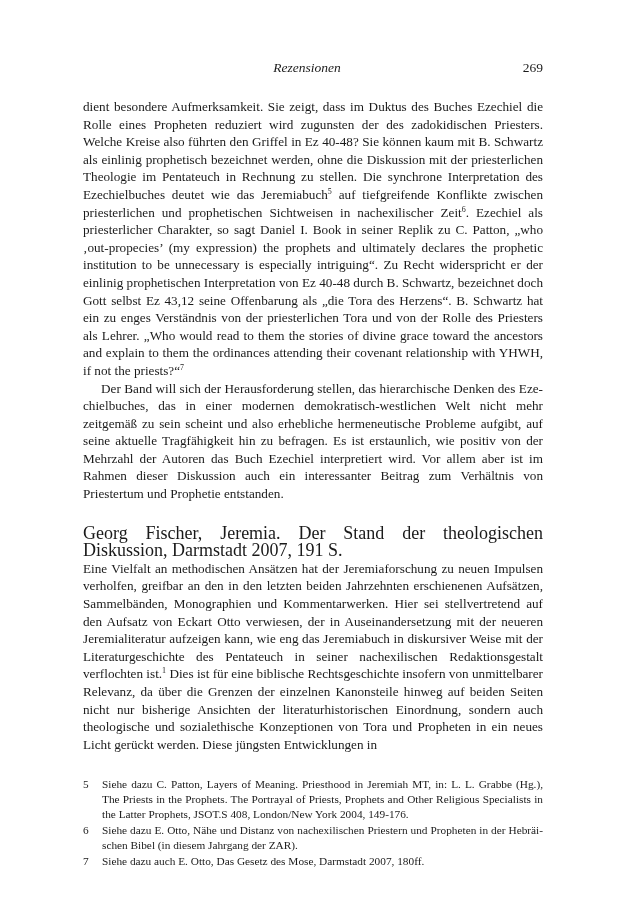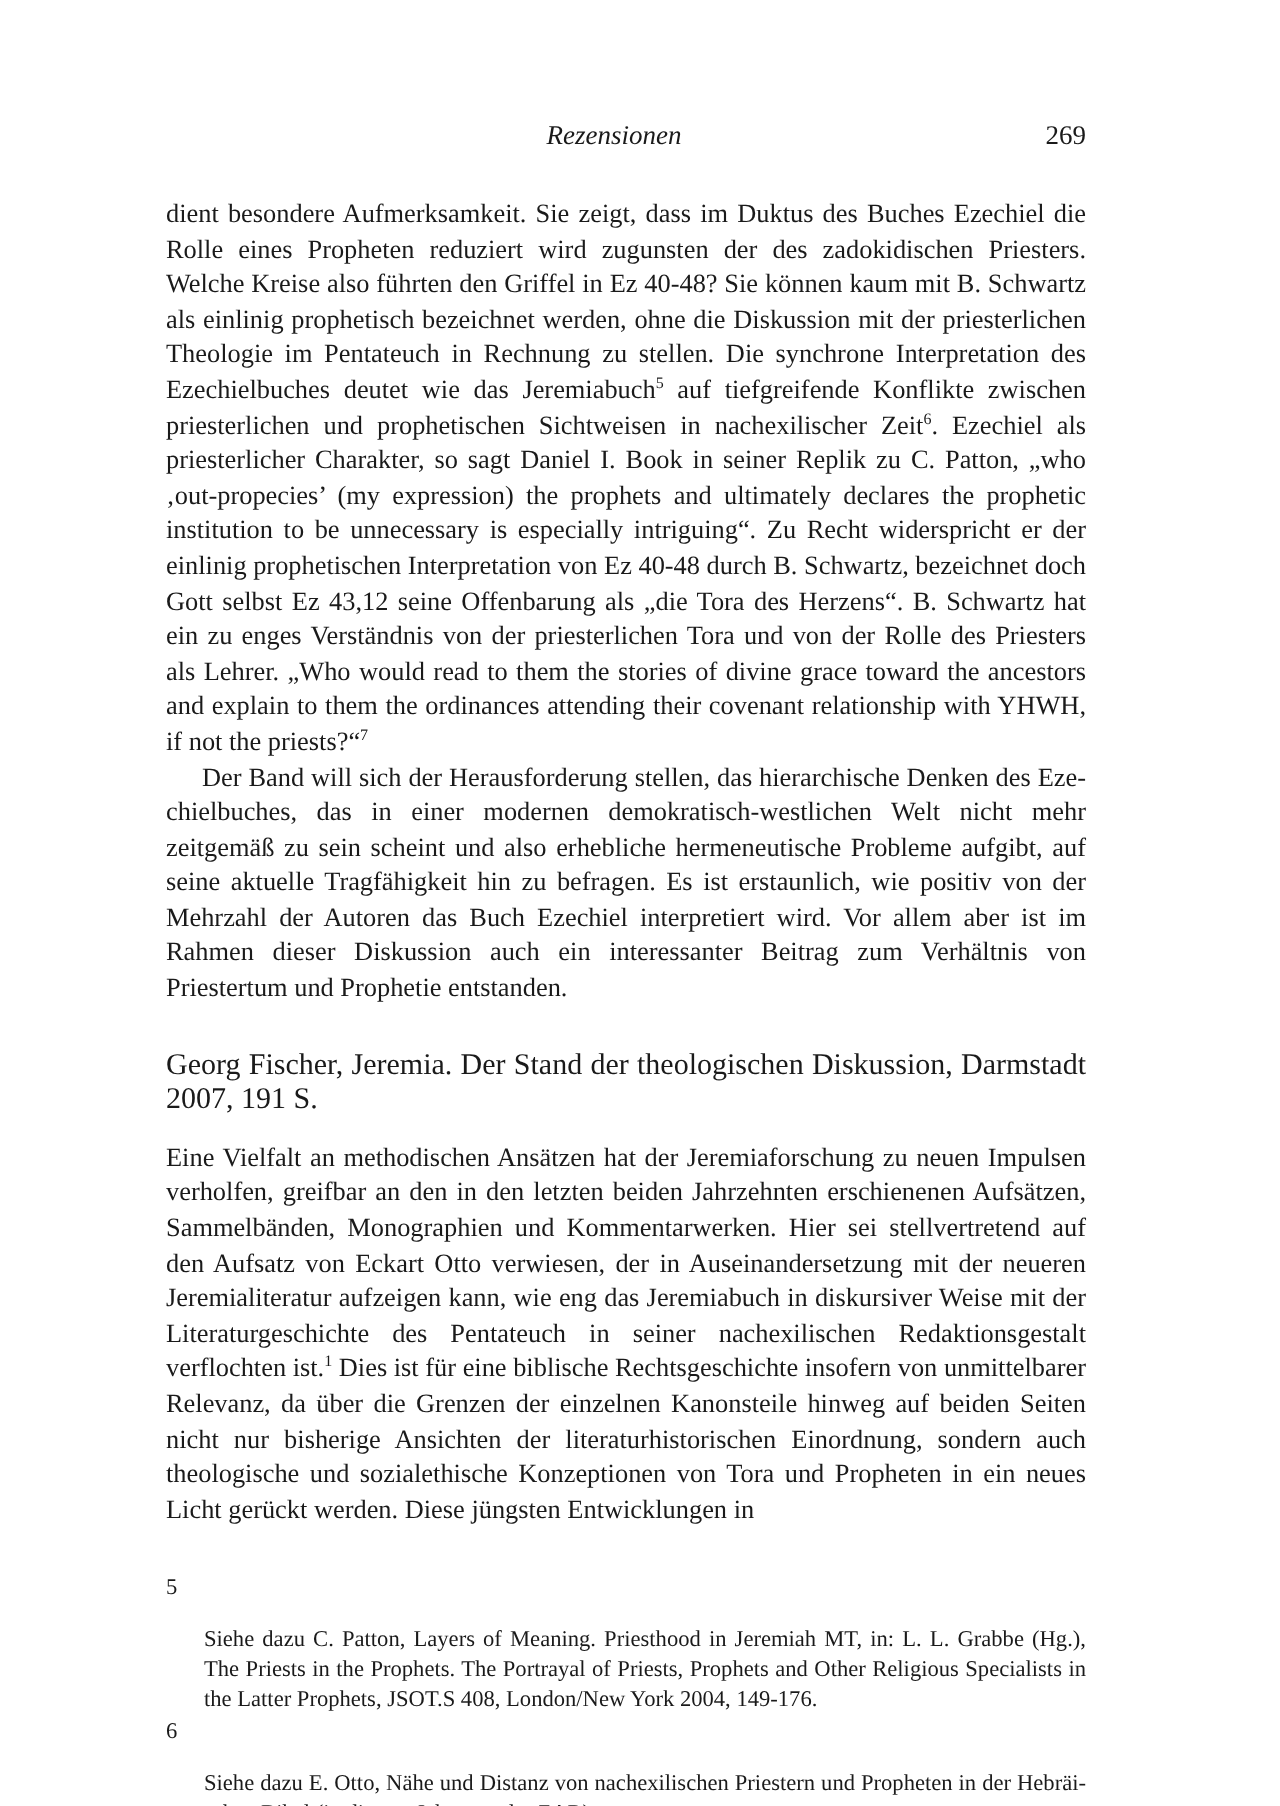--- a/index.html
+++ b/index.html
@@ -7,26 +7,26 @@
          font-family: "Liberation Serif", serif; color: #1a1a1a; }
   .page { position: absolute; left: 83px; top: 60px; width: 460px; }
   .running-head { position: relative; height: 22px; font-size: 13.5px; }
   .running-head .title { position: absolute; left: 0; right: 12px; text-align: center; font-style: italic; }
   .running-head .pageno { position: absolute; right: 0; top: 0; }
   .body { margin-top: 16px; font-size: 13.2px; line-height: 17.6px; text-align: justify; hyphens: manual; }
   .body p { margin: 0; }
   .body p.indent { text-indent: 18px; }
   sup { font-size: 8px; line-height: 0; vertical-align: 5px; }
   .signature { text-align: right; font-style: italic; margin-top: 10px; font-size: 13.2px; line-height: 17.6px; }
-  .review-title { margin-top: 22px; font-size: 15px; line-height: 17.6px; }
-  .review-body { margin-top: 10px; }
+  .review-title { margin-top: 22px; font-size: 18px; line-height: 17.6px; }
+  .review-body { }
   .footnotes { margin-top: 24px; font-size: 11.3px; line-height: 15px; text-align: justify; }
   .fn { display: flex; margin-bottom: 1px; }
   .fn .num { width: 19px; flex: 0 0 19px; }
-  .fn .txt { flex: 1; margin-top: 26px; }
+  .fn .txt { flex: 1; }
 </style>
 </head>
 <body>
 
 <div class="page">
   <div class="running-head">
     <span class="title">Rezensionen</span>
     <span class="pageno">269</span>
   </div>
 

